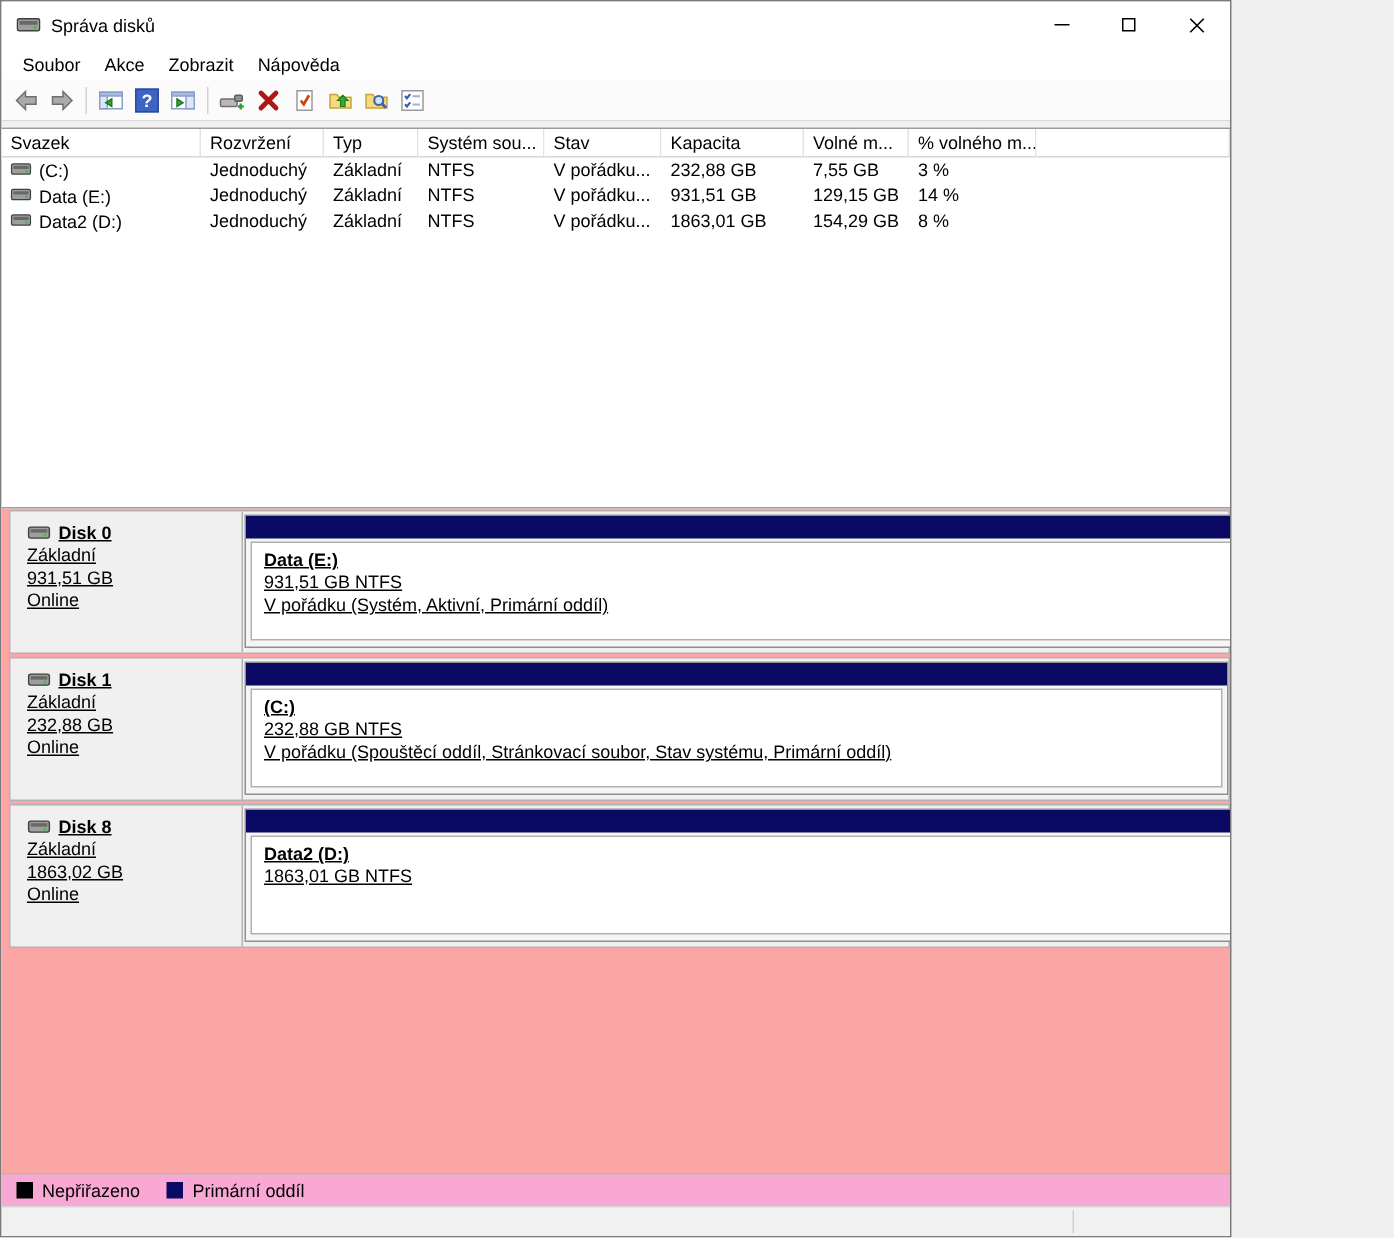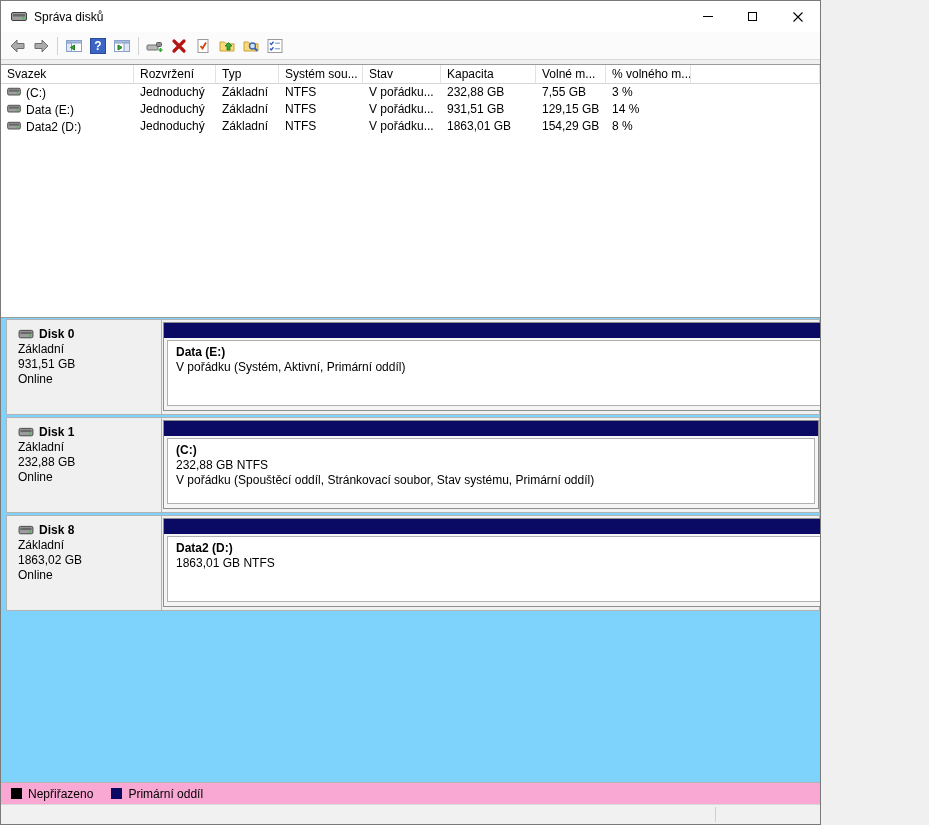--- a/index.html
+++ b/index.html
@@ -35,21 +35,21 @@
   .help-box { width:16px; height:16px; background:#3c64c3; border:1px solid #2a4a9b; color:#fff; font-weight:bold; font-size:12px; display:flex; align-items:center; justify-content:center; }
   
   .client { flex:1; background:#f0f0f0; display:flex; flex-direction:column; padding-top:4px; min-height:0; }
   
   .volume-list { height:254px; background:#fff; border-top:1px solid #9b9b9b; border-bottom:1px solid #9b9b9b; flex:none; overflow:hidden; }
   .vgrid { display:grid; grid-template-columns:133px 82px 63px 84px 78px 95px 70px 85px auto; }
   .vhead .cell { height:19px; border-right:1px solid #e2e2e2; border-bottom:1px solid #d6d6d6; padding:2px 0 0 6px; white-space:nowrap; overflow:hidden; background:#fff; }
   .vrow .cell { height:17px; padding:1px 0 0 6px; white-space:nowrap; overflow:hidden; }
   .vrow .cell.vol { display:flex; align-items:center; gap:5px; padding-top:0; }
   
-  .graphic { flex:1; background:#7dd3fc; padding:1px 0 0 5px; min-height:0; }
+  .graphic { flex:1; background:#fca5a5; padding:1px 0 0 5px; min-height:0;text-decoration:underline; }
   .disk-row { height:96px; margin-bottom:2px; border:1px solid #b2b2b2; background:#f0f0f0; display:flex; }
   .disk-label { width:155px; flex:none; border-right:1px solid #b2b2b2; padding:7px 0 0 11px; line-height:15px; }
   .disk-label .dname { font-weight:bold; display:flex; align-items:center; gap:5px; }
   .disk-track { flex:1; padding:2px 0 0 1px; min-width:0; }
   .partition { height:89px; border:1px solid #8f8f8f; background:#f5f5f5; }
   .part-strip { height:15px; }
   .part-body { margin:2px 3px 0 3px; height:66px; border:1px solid #b0b0b0; background:#fff; padding:4px 4px 0 8px; line-height:15px; white-space:nowrap; overflow:hidden; }
   .part-body .plabel { font-weight:bold; }
   
   .legend { height:22px; flex:none; background:#f9a8d4; border-top:1px solid #b5b5b5; display:flex; align-items:center; padding-left:10px; }
@@ -93,20 +93,26 @@
     <span class="caption-btn">
         <span class="max-glyph"></span>
       </span>
     <span class="caption-btn">
       <svg width="12" height="12" viewBox="0 0 12 12">
           <path d="M1.5 1.5 L10.5 10.5 M10.5 1.5 L1.5 10.5" stroke="#000" stroke-width="1.1"></path>
         </svg>
     </span>
   </div>
 
+  <div class="menubar">
+    <span class="menu-item">Soubor</span>
+    <span class="menu-item">Akce</span>
+    <span class="menu-item">Zobrazit</span>
+    <span class="menu-item">Nápověda</span>
+  </div>
 
   <div class="toolbar">
     <span class="tb-btn">
       <svg width="17" height="16" viewBox="0 0 17 16">
           <path d="M8 2 L2 8 L8 14 L8 10.5 L15 10.5 L15 5.5 L8 5.5 Z" fill="#ababab" stroke="#6f6f6f"></path>
         </svg>
     </span>
     <span class="tb-btn">
       <svg width="17" height="16" viewBox="0 0 17 16">
           <path d="M9 2 L15 8 L9 14 L9 10.5 L2 10.5 L2 5.5 L9 5.5 Z" fill="#ababab" stroke="#6f6f6f"></path>
@@ -254,20 +260,21 @@
           </div>
           <div>Základní</div>
           <div>931,51 GB</div>
           <div>Online</div>
         </div>
         <div class="disk-track">
           <div class="partition" style="width: 729px;">
             <div class="part-strip" style="background-color: rgb(10, 10, 100);"></div>
             <div class="part-body">
               <div class="plabel">Data  (E:)</div>
+              <div>931,51 GB NTFS</div>
               <div>V pořádku (Systém, Aktivní, Primární oddíl)</div>
             </div>
           </div>
         </div>
       </div>
 
       <div class="disk-row">
         <div class="disk-label">
           <div class="dname">
             <svg width="16" height="12" viewBox="0 0 16 13">

